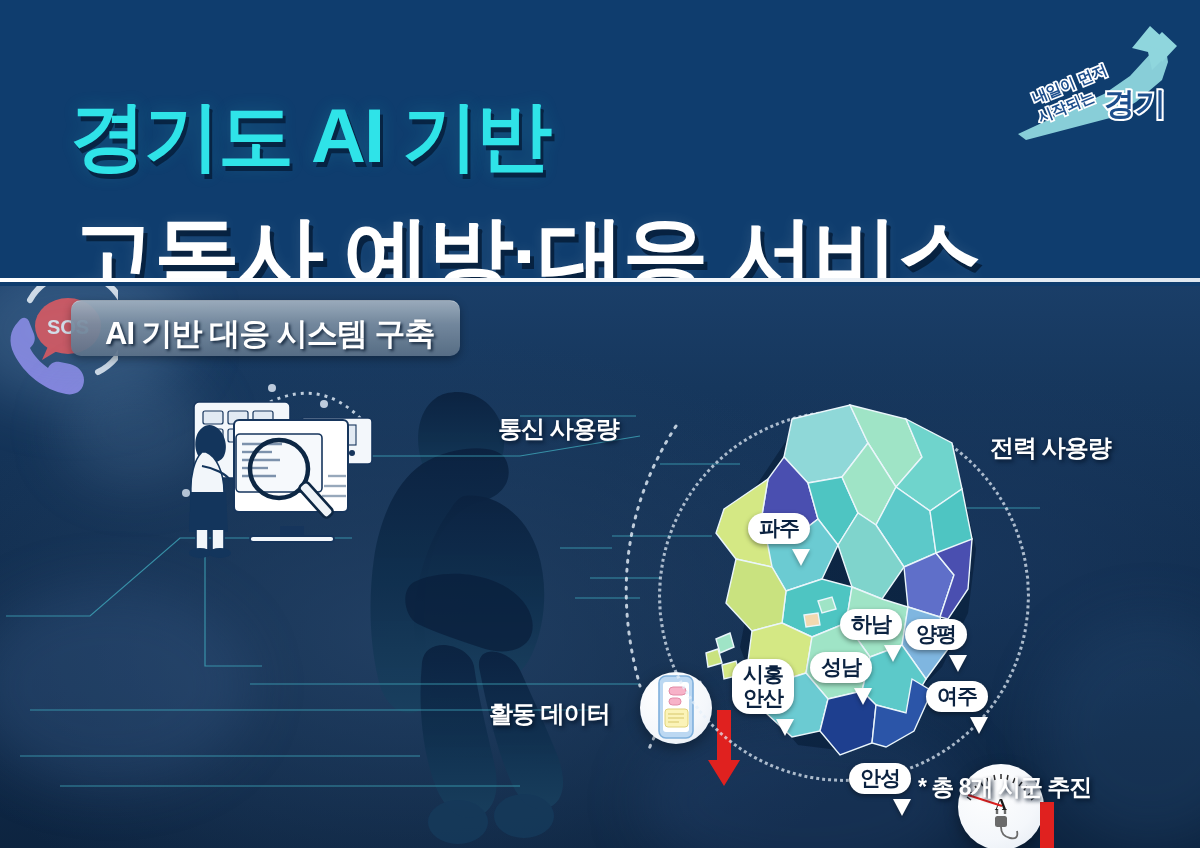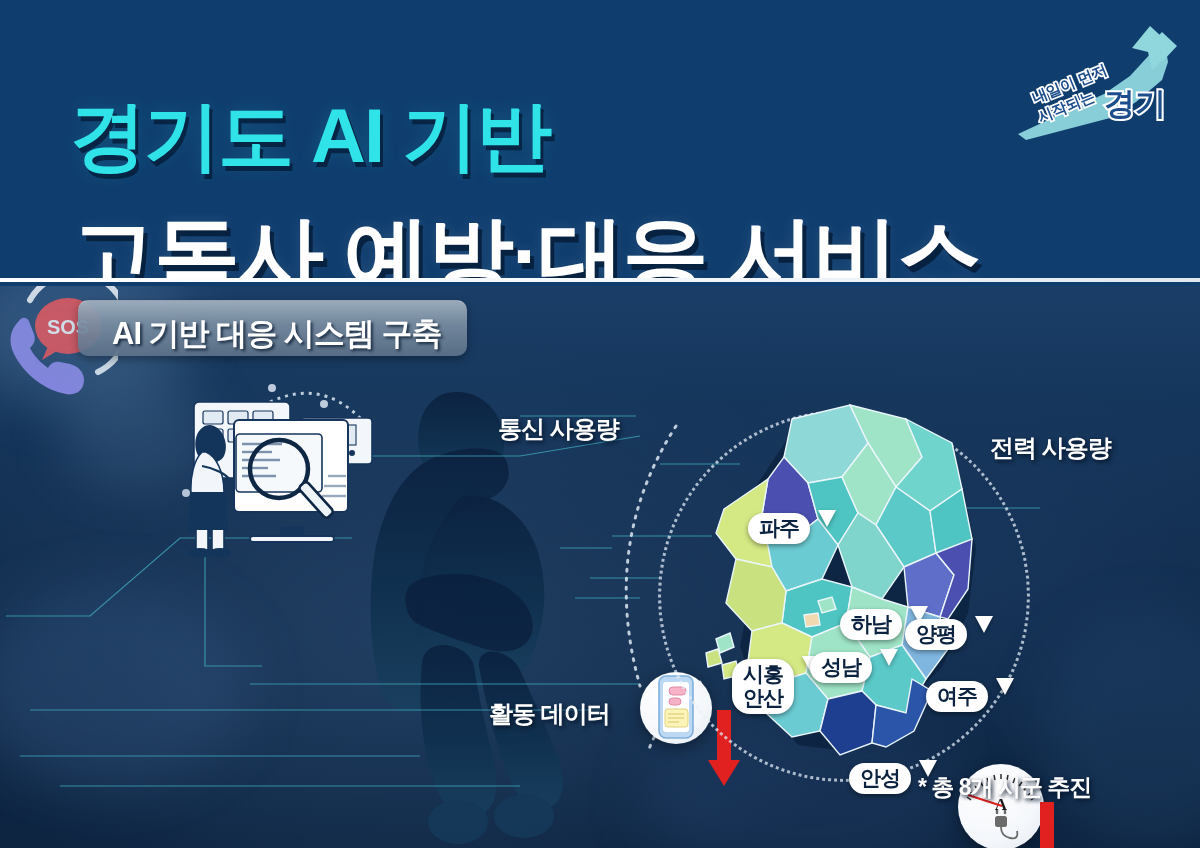--- a/index.html
+++ b/index.html
@@ -47,21 +47,21 @@
   .bokeh { position:absolute; border-radius:50%; filter:blur(26px); pointer-events:none; }
 
   
   #silhouette { position:absolute; left:318px; top:100px; width:300px; height:462px; opacity:.97; }
 
   
   #lines { position:absolute; left:0; top:0; width:1200px; height:562px; }
 
   
   #subtitle-banner {
-    position:absolute; left:78px; top:14px; height:56px;
+    position:absolute; left:71px; top:14px; height:56px;
     padding:10px 26px 0 34px;
     display:flex; align-items:center;
     border-radius:10px;
     background:linear-gradient(180deg, rgba(158,174,190,.96) 0%, rgba(120,140,160,.94) 42%, rgba(92,113,136,.93) 100%);
     box-shadow:0 3px 9px rgba(0,0,0,.32);
     border-top:1px solid rgba(255,255,255,.35);
   }
   #subtitle-banner span {
     font-size:31px; font-weight:bold; color:#ffffff; letter-spacing:-1px; white-space:nowrap;
     text-shadow:2px 2px 3px rgba(10,28,50,.85);
@@ -102,21 +102,21 @@
   #map-wrap { position:absolute; left:700px; top:105px; width:330px; height:390px; }
   #map-wrap svg { display:block; overflow:visible; }
 
   
   #orbit {
     position:absolute; left:658px; top:124px; width:372px; height:372px;
     border:3px dotted rgba(230,240,250,.72); border-radius:50%;
   }
 
   
-  .pin { position:absolute; display:flex; flex-direction:row; align-items:flex-start;gap:8px; }
+  .pin { position:absolute; display:flex; flex-direction:column; align-items:flex-end;gap:8px; }
   .pin .bubble {
     background:#ffffff; border-radius:16px; padding:3px 11px 4px;
     font-size:21px; font-weight:bold; color:#0b2240; letter-spacing:-1px;
     white-space:nowrap; line-height:1.14;
     box-shadow:0 2px 5px rgba(0,0,0,.4);
     position:relative; z-index:2;
   }
   .pin .tail {
     width:0; height:0; margin-top:-3px;
     border-left:9px solid transparent; border-right:9px solid transparent;

